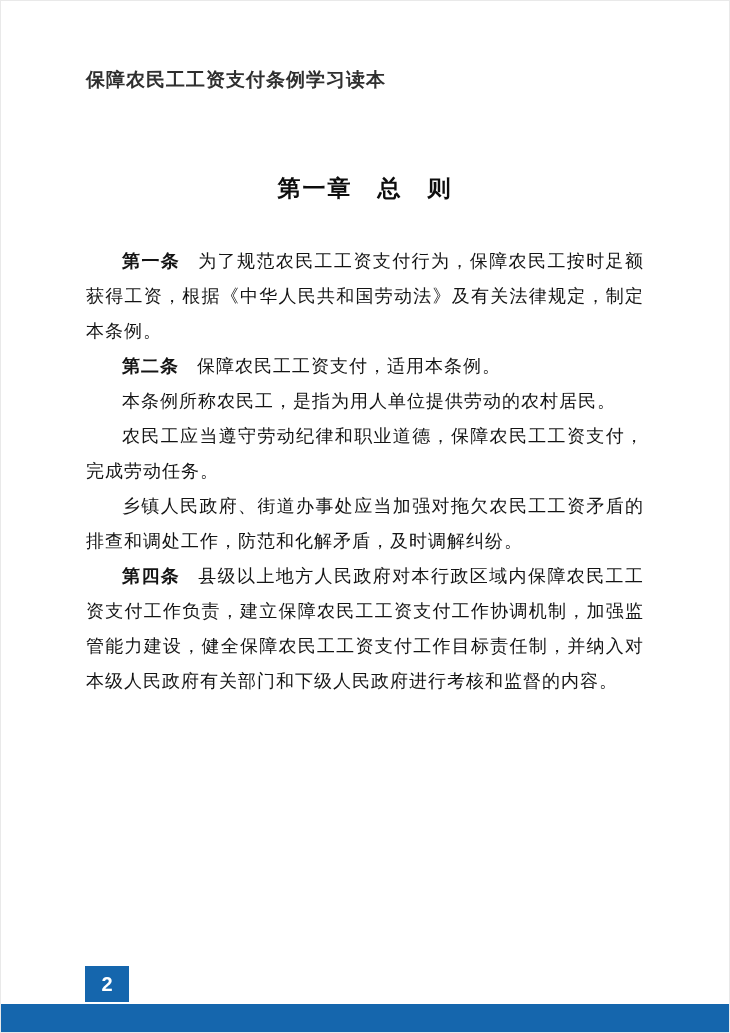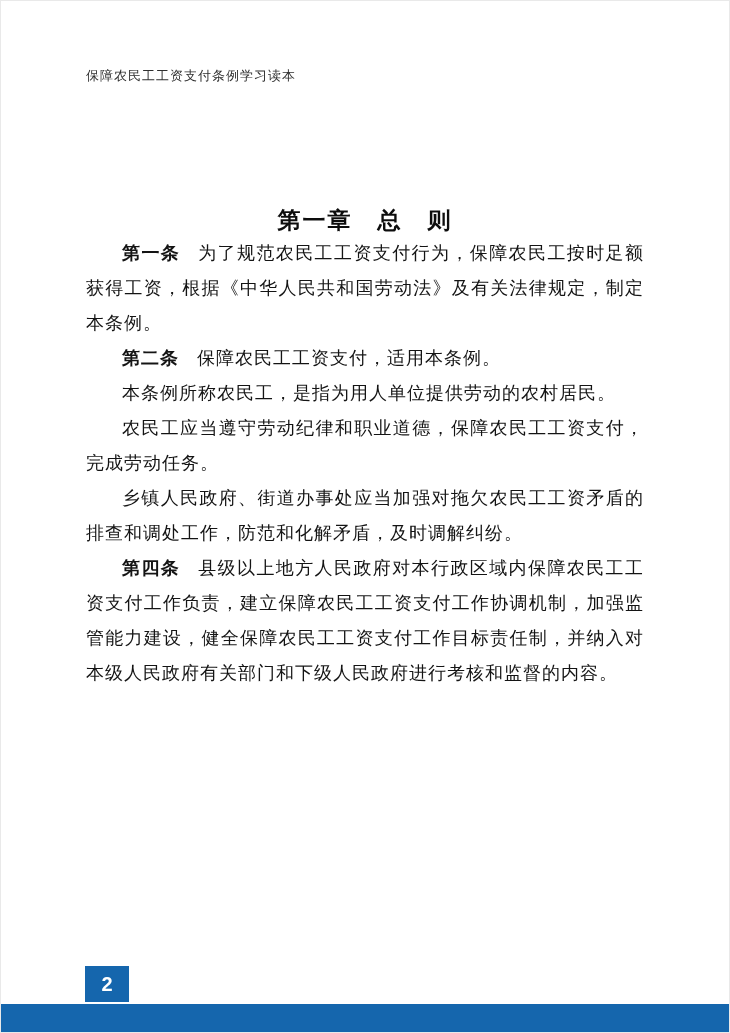--- a/index.html
+++ b/index.html
@@ -14,35 +14,36 @@
     border: 1px solid #e9e9e9;
     overflow: hidden;
     font-family: "Liberation Serif", serif;
     color: #111111;
   }
   .content {
     padding: 66px 85px 0 85px;
   }
   .running-header {
     font-family: "Liberation Sans", sans-serif;
-    font-size: 13px;
-    font-weight: 400;
+    font-size: 19px;
+    font-weight: 700;
     letter-spacing: 1px;
     color: #2f2f2f;
   }
   .chapter-title {
-    margin-top: 120px;
+    margin-top: 80px;
     text-align: center;
     font-family: "Liberation Sans", sans-serif;
     font-size: 23px;
     font-weight: 700;
     letter-spacing: 2px;
     color: #0d0d0d;
   }
   .body-text {
+    margin-top: 40px;
     font-size: 18px;
     line-height: 35px;
     letter-spacing: 1px;
     text-align: justify;
     color: #141414;
   }
   .para {
     text-indent: 2em;
     margin: 0;
   }

